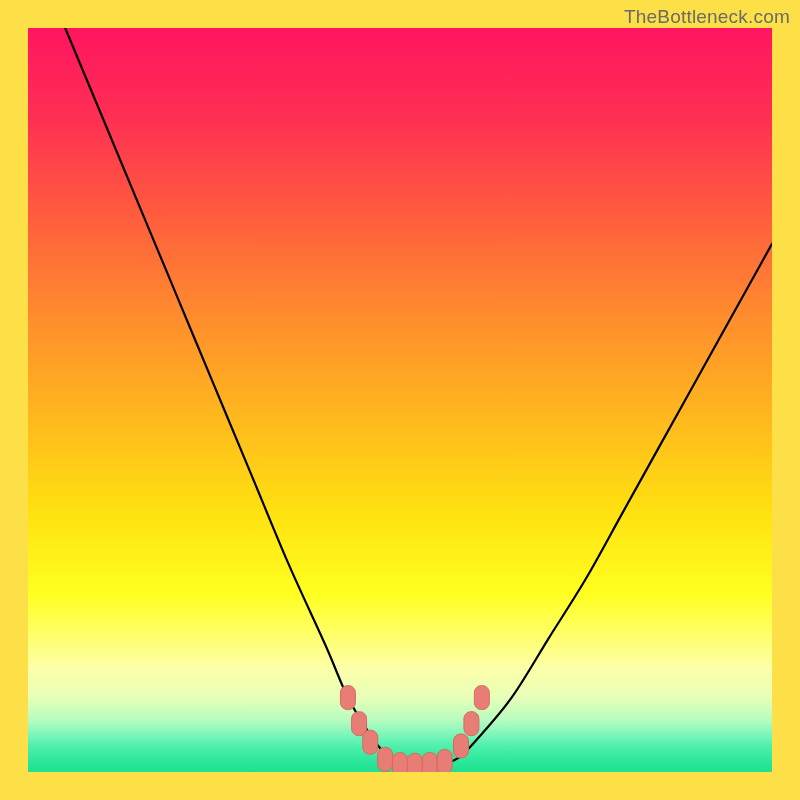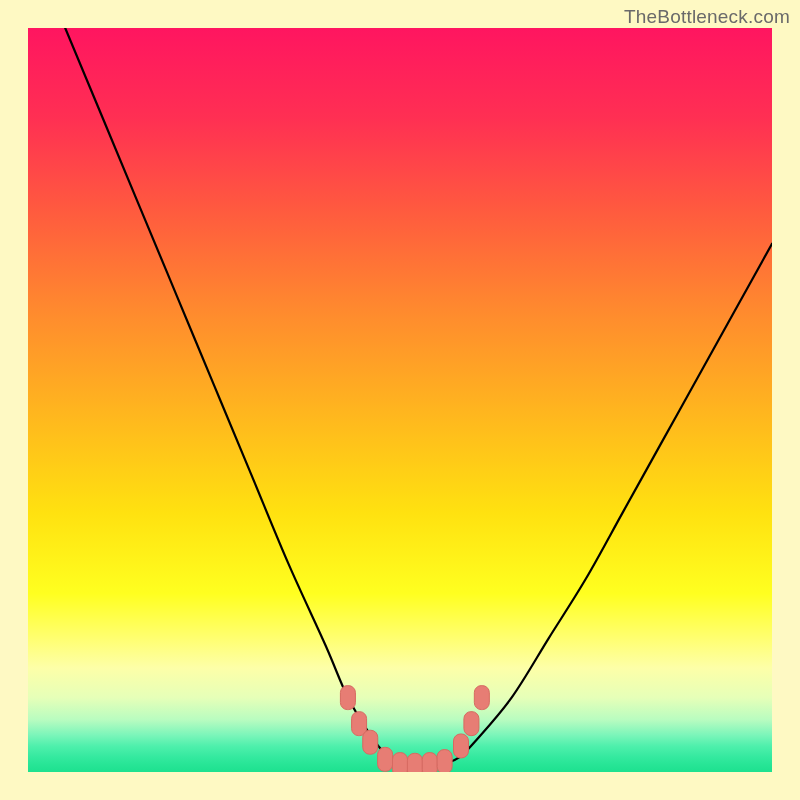--- a/index.html
+++ b/index.html
@@ -8,21 +8,21 @@
     width: 800px;
     height: 800px;
     overflow: hidden;
     background: #000;
     font-family: Arial, Helvetica, sans-serif;
   }
   .frame {
     position: relative;
     width: 800px;
     height: 800px;
-    background: #fef9c3;
+    background: #fde047;
   }
   .plot-area {
     position: absolute;
     left: 28px;
     top: 28px;
     width: 744px;
     height: 744px;
     overflow: hidden;
   }
   .gradient-bg {

